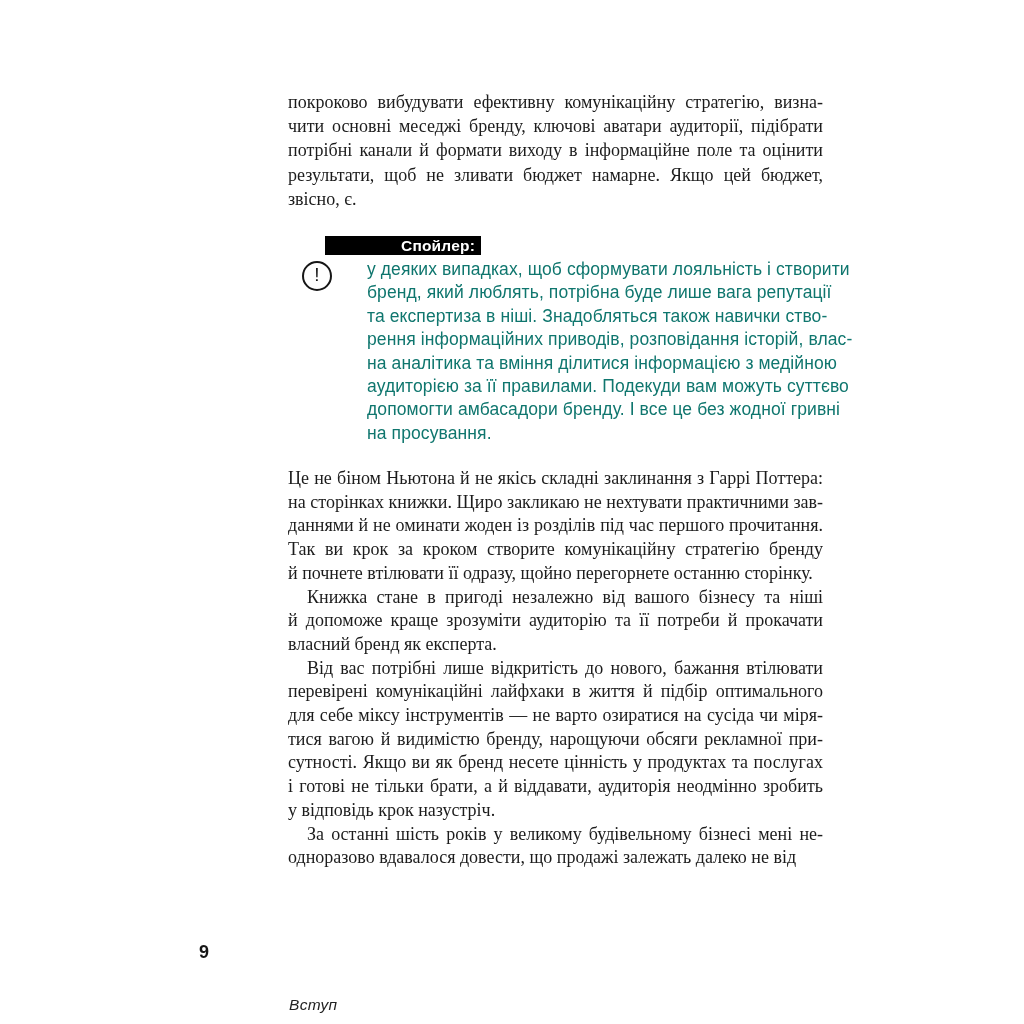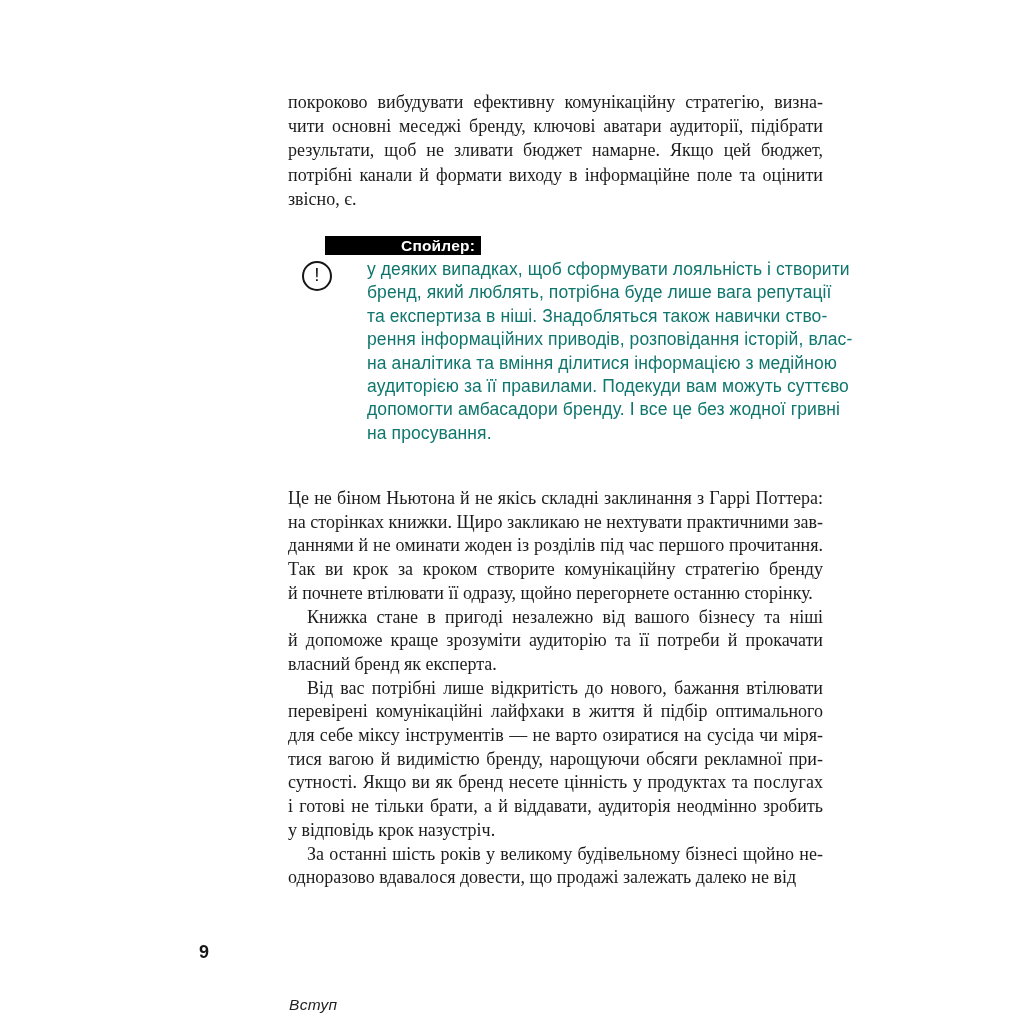--- a/index.html
+++ b/index.html
@@ -23,21 +23,21 @@
   }
   .line.end { text-align-last: left; }
 
   
   .serif-block {
     font-family: "Liberation Serif", serif;
     font-size: 18px;
     line-height: 24.2px;
     color: #1c1c1c;
   }
-  .main-block { line-height: 23.7px; margin-top: 20px; }
+  .main-block { line-height: 23.7px; }
   .line.ind { text-indent: 19px; }
 
   
   .spoiler-bar {
     left: 289px; top: 236px;
     width: 156px; height: 19px;
     background: #000000;
     margin-left: 36px;
   }
   .spoiler-label {
@@ -95,22 +95,22 @@
   }
 </style>
 </head>
 <body>
 
 <div class="page">
 
   <div class="abs serif-block" style="left:288px; top:90px; width:535px;">
       <div class="line">покроково вибудувати ефективну комунікаційну стратегію, визна-</div>
       <div class="line">чити основні меседжі бренду, ключові аватари аудиторії, підібрати</div>
+      <div class="line">потрібні канали й формати виходу в інформаційне поле та оцінити</div>
       <div class="line">результати, щоб не зливати бюджет намарне. Якщо цей бюджет,</div>
-      <div class="line">потрібні канали й формати виходу в інформаційне поле та оцінити</div>
       <div class="line end">звісно, є.</div>
     </div>
 
   <div class="abs spoiler-bar">
     <span class="spoiler-label">Спойлер:</span>
   </div>
 
   <div class="abs spoiler-icon">
     <span class="excl">!</span>
   </div>
@@ -142,21 +142,21 @@
       <div>
         <div class="line ind">Від вас потрібні лише відкритість до нового, бажання втілювати</div>
         <div class="line">перевірені комунікаційні лайфхаки в життя й підбір оптимального</div>
         <div class="line">для себе міксу інструментів — не варто озиратися на сусіда чи міря-</div>
         <div class="line">тися вагою й видимістю бренду, нарощуючи обсяги рекламної при-</div>
         <div class="line">сутності. Якщо ви як бренд несете цінність у продуктах та послугах</div>
         <div class="line">і готові не тільки брати, а й віддавати, аудиторія неодмінно зробить</div>
         <div class="line end">у відповідь крок назустріч.</div>
       </div>
       <div>
-        <div class="line ind">За останні шість років у великому будівельному бізнесі щойно не-</div>
+        <div class="line ind">За останні шість років у великому будівельному бізнесі мені не-</div>
         <div class="line end">одноразово вдавалося довести, що продажі залежать далеко не від</div>
       </div>
     </div>
 
   <div class="abs page-number">9</div>
 
   <div class="abs footer-section">Вступ</div>
 
 </div>
 

